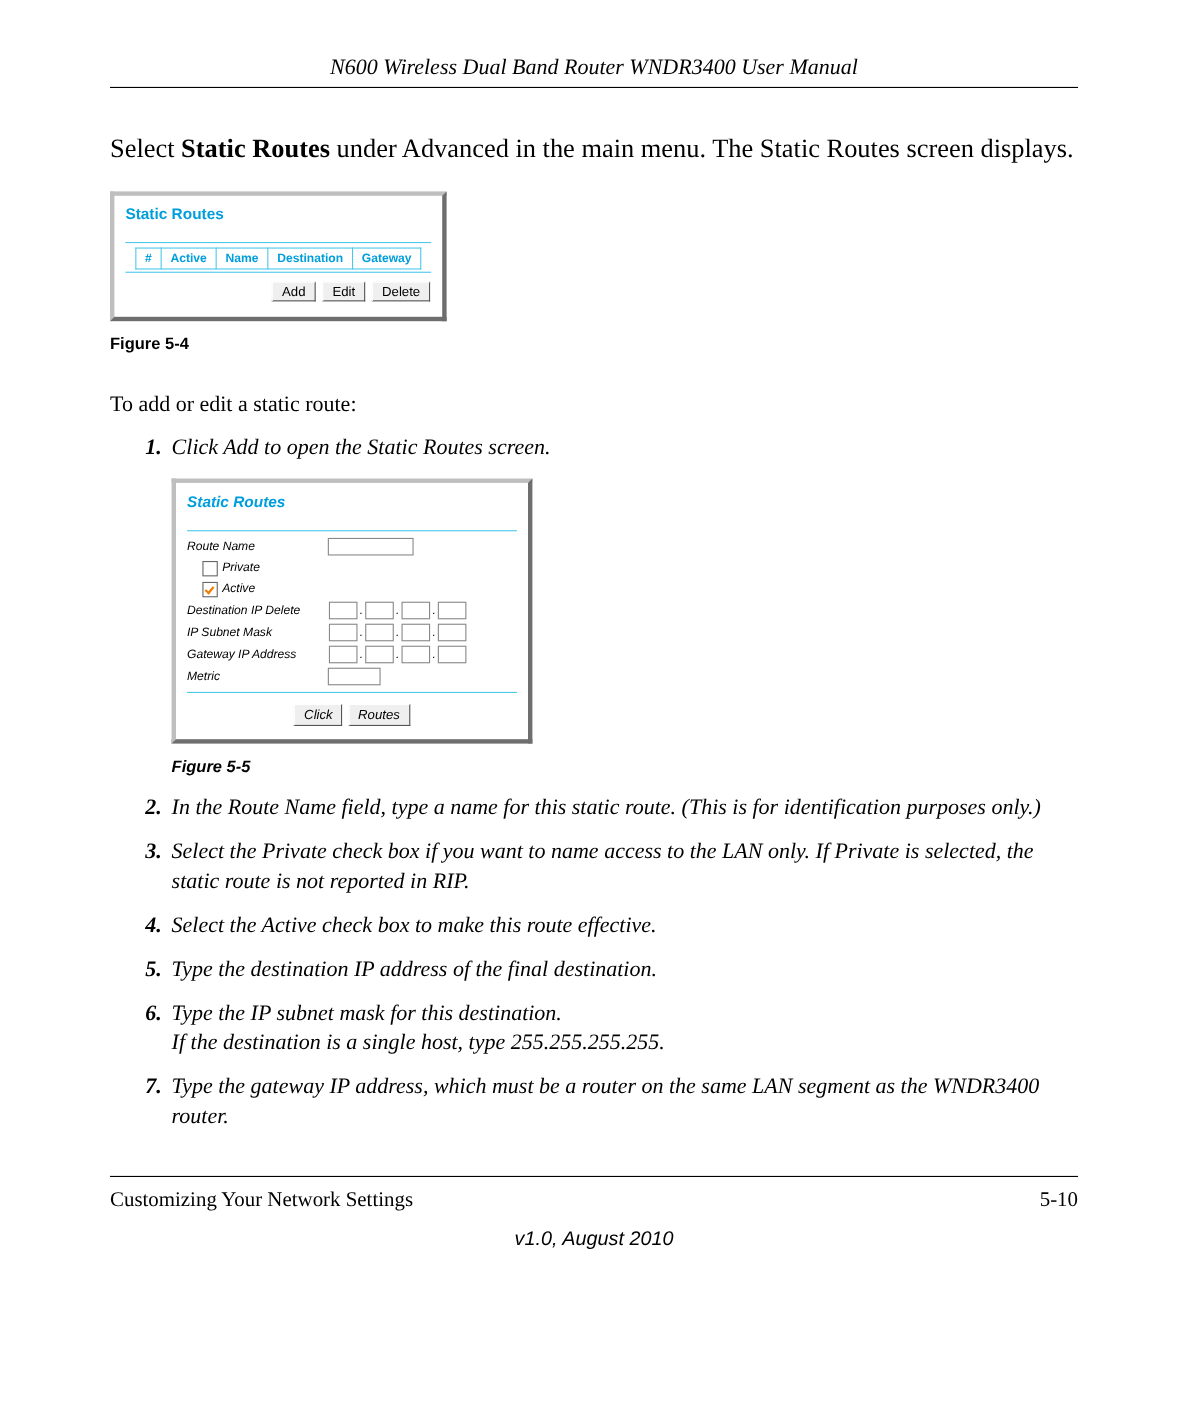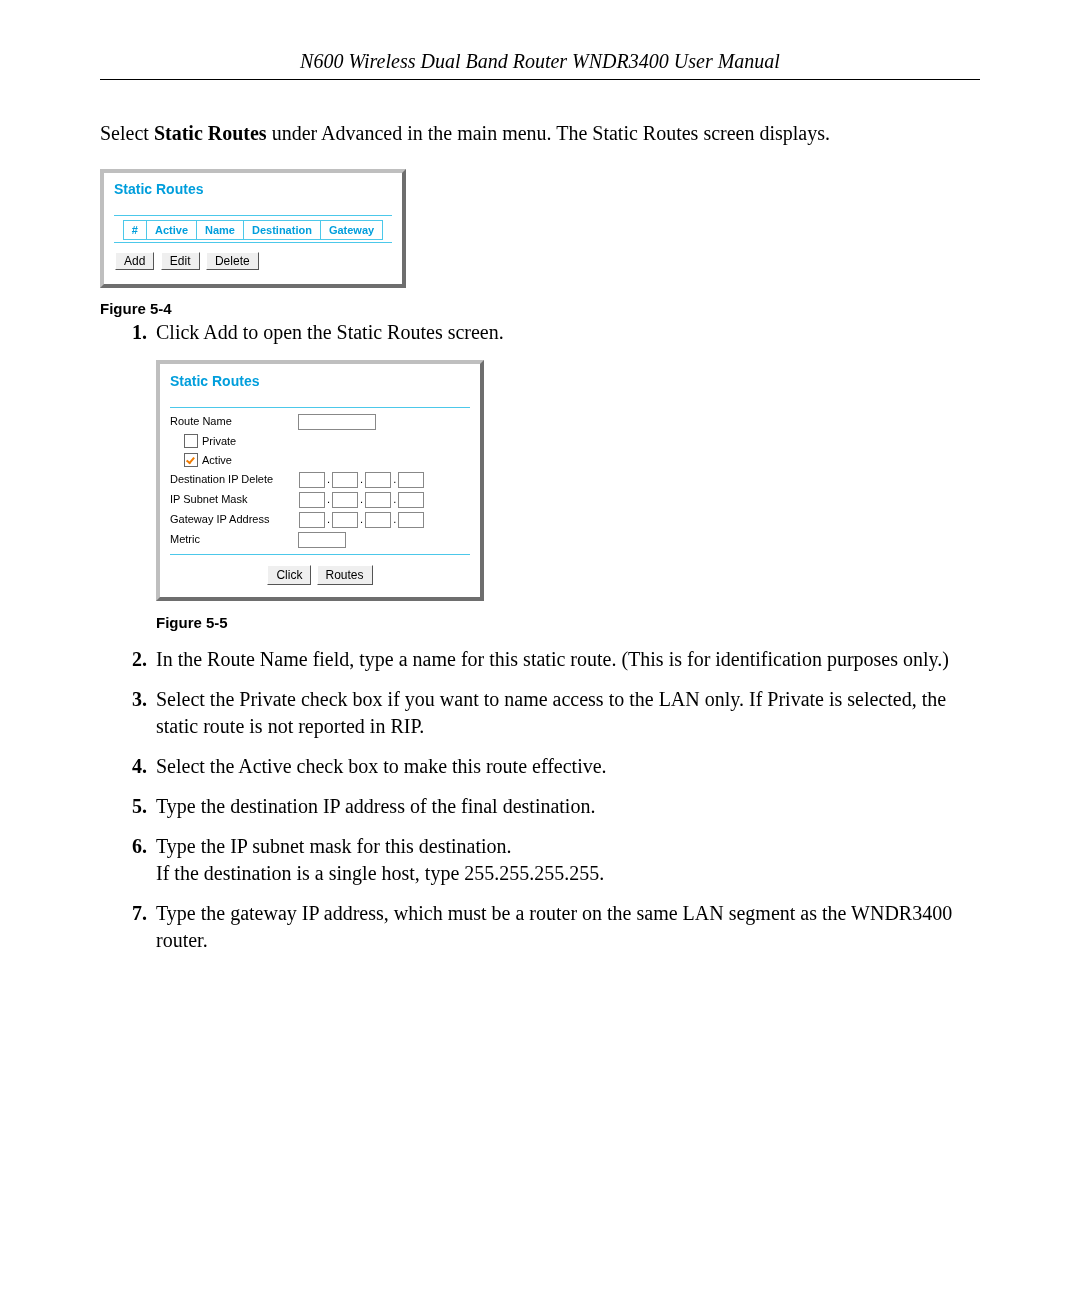--- a/index.html
+++ b/index.html
@@ -16,39 +16,40 @@
     padding: 50px 0 30px 0;
   }
   .hdr {
     text-align: center;
     font-style: italic;
     font-size: 20px;
     padding-bottom: 6px;
     border-bottom: 1px solid #000;
   }
   .body-text {
-    font-size: 20px;
+    font-size: 24px;
     line-height: 1.35;
     margin-top: 40px;
   }
   .body-text .bold { font-weight: bold; }
   .fig-caption {
     font-family: Arial, Helvetica, sans-serif;
     font-weight: bold;
     font-size: 15px;
     margin-top: 12px;
   }
   .intro2 {
     font-size: 20px;
     margin-top: 36px;
   }
   ol.steps {
     font-size: 20px;
-    margin: 2px 0 0 0;
+    margin: 14px 0 0 0;
     padding-left: 52px;
+    font-style: italic;
   }
   ol.steps > li {
     margin-bottom: 13px;
     line-height: 1.35;
     padding-left: 4px;
   }
   ol.steps > li::marker {
     font-weight: bold;
   }
   
@@ -79,21 +80,21 @@
     font-size:11px;
   }
   .routes-table th {
     border:1px solid #4cc8ea;
     color:#009edc;
     font-weight:bold;
     padding:3px 8px;
     font-family: Arial, Helvetica, sans-serif;
   }
   .btn-row1 {
-    text-align:left;
+    text-align:right;
     margin-top:6px;
   }
   .oldbtn {
     display:inline-block;
     font-family: Arial, Helvetica, sans-serif;
     font-size:12px;
     padding:1px 8px;
     background:#efefef;
     border:1px solid #888;
     border-top-color:#fff; border-left-color:#fff;
@@ -194,20 +195,21 @@
       </table>
     <hr class="hr-cyan tight">
     <div class="btn-row1">
       <span class="oldbtn">Add</span>
       <span class="oldbtn">Edit</span>
       <span class="oldbtn">Delete</span>
     </div>
   </div>
   <div class="fig-caption">Figure 5-4</div>
 
+  <div class="intro2">To add or edit a static route:</div>
 
   <ol class="steps">
     <li>
       <span>Click </span><span class="bold">Add</span><span> to open the Static Routes screen.</span>
 
       
       <div class="panel2">
         <div class="panel-title">Static Routes</div>
         <hr class="hr2a">
         <div class="formrow">
@@ -273,13 +275,20 @@
     </li>
     <li>
       <span>Select the </span><span class="bold">Active</span><span> check box to make this route effective.</span>
     </li>
     <li><span>Type the destination IP address of the final destination.</span></li>
     <li style="white-space:pre-line;"><span>Type the IP subnet mask for this destination.
 If the destination is a single host, type 255.255.255.255.</span></li>
     <li><span>Type the gateway IP address, which must be a router on the same LAN segment as the WNDR3400 router.</span></li>
   </ol>
 
+  <div class="ftr">
+    <div class="ftr-row">
+      <span>Customizing Your Network Settings</span>
+      <span>5-10</span>
+    </div>
+    <div class="ftr-center">v1.0, August 2010</div>
+  </div>
 </div>
 
 </body></html>

